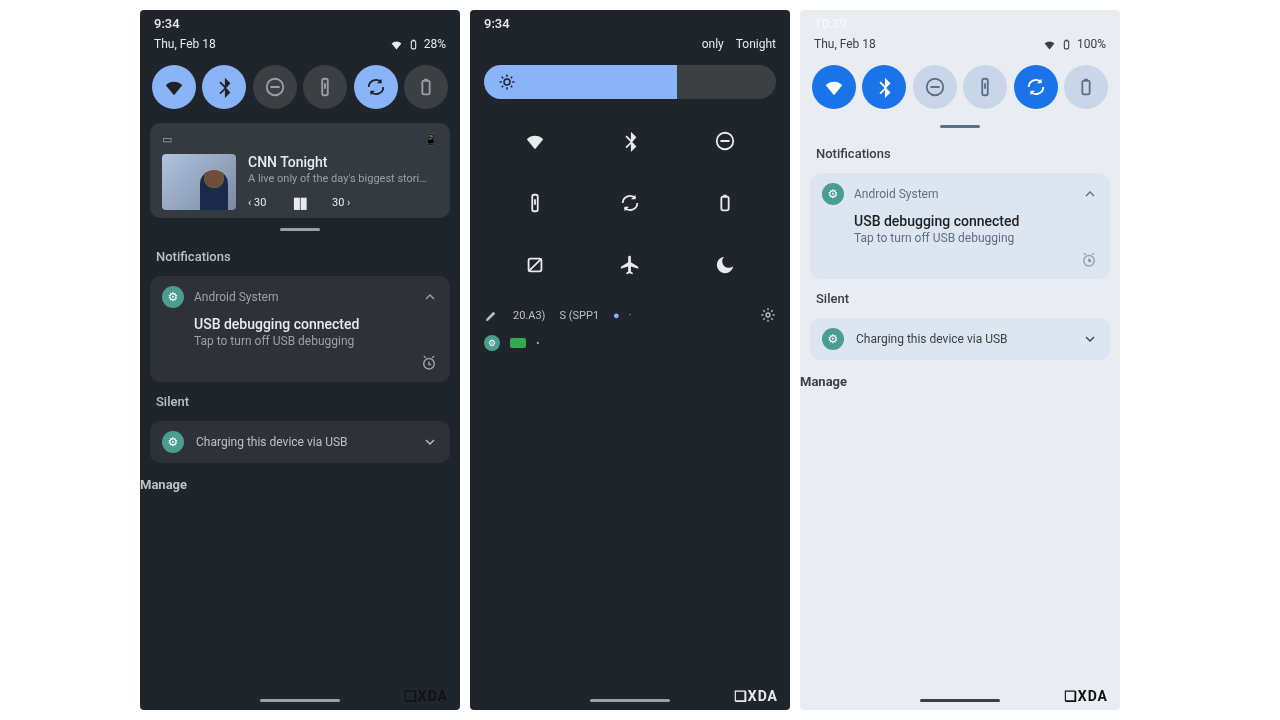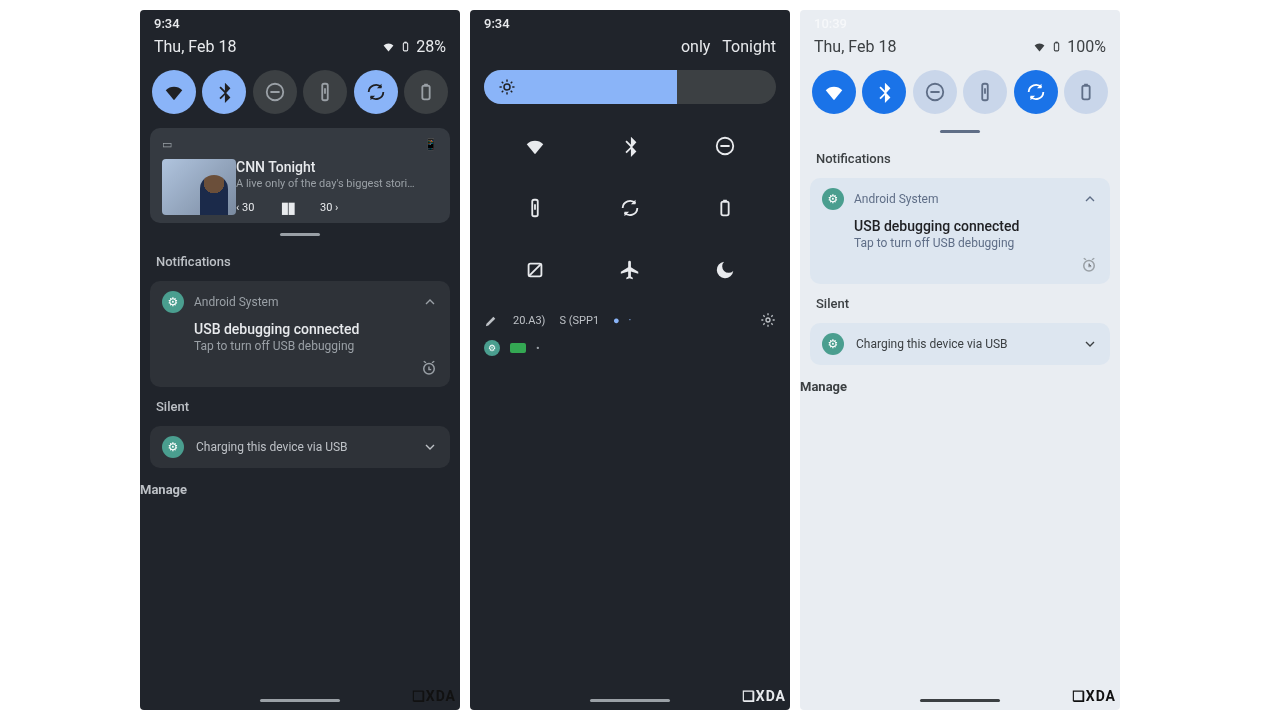--- a/index.html
+++ b/index.html
@@ -3,40 +3,40 @@
 <meta charset="utf-8">
 <style>
   *{box-sizing:border-box;margin:0;padding:0;font-family:Roboto,Arial,sans-serif;}
   body{background:#fff;width:1280px;height:720px;overflow:hidden;}
   .stage{display:flex;gap:10px;padding:10px 130px 10px 140px;height:720px;}
   .phone{width:320px;height:700px;border-radius:4px;position:relative;overflow:hidden;display:flex;flex-direction:column;}
   .dark{background:#20242b;color:#e8eaed;}
   .darker{background:#20242b;color:#e8eaed;}
   .light{background:#e9edf2;color:#202124;}
   .status-row{display:flex;justify-content:space-between;align-items:center;padding:6px 14px 2px;font-size:13px;font-weight:500;}
-  .sub-row{display:flex;justify-content:space-between;align-items:center;padding:4px 14px 10px;font-size:16px;}
+  .sub-row{display:flex;justify-content:space-between;align-items:center;padding:4px 14px 10px;font-size:12px;}
   .light .sub-row,.light .status-row{color:#3c4043;}
   .tiles{display:flex;justify-content:space-between;padding:4px 12px 10px;}
   .tile{width:44px;height:44px;border-radius:50%;display:flex;align-items:center;justify-content:center;position:relative;}
   .dark .tile.on{background:#8ab4f8;color:#202124;}
   .dark .tile.off{background:#3c4043;color:#9aa0a6;}
   .light .tile.on{background:#1a73e8;color:#fff;}
   .light .tile.off{background:#c9d6ea;color:#5f6e87;}
   .tile svg{width:22px;height:22px;}
   .handle{width:40px;height:3px;background:#9aa0a6;border-radius:2px;margin:6px auto 10px;}
   .light .handle{background:#5f6e87;}
   .section-label{font-size:13px;padding:8px 16px;font-weight:500;}
   .dark .section-label{color:#bdc1c6;}
   .light .section-label{color:#3c4043;}
   .card{margin:4px 10px;border-radius:10px;padding:10px 12px;}
   .dark .card{background:#2e3238;}
   .light .card{background:#dde6f0;}
   .media-card{margin:4px 10px;border-radius:10px;background:#353a41;padding:10px 12px 6px;}
   .media-top{display:flex;justify-content:space-between;font-size:11px;color:#9aa0a6;margin-bottom:8px;}
-  .media-body{display:flex;gap:0;align-items:flex-start;}
+  .media-body{display:flex;gap:12px;align-items:flex-start;}
   .media-art{width:74px;height:56px;background:linear-gradient(135deg,#b0c4de 0%,#7a8aa0 100%);border-radius:4px;position:relative;overflow:hidden;}
   .media-art::after{content:"";position:absolute;right:8px;bottom:0;width:28px;height:40px;background:radial-gradient(circle at 50% 20%,#6b4f3a 0 30%,#1b2a4a 30% 100%);border-radius:14px 14px 0 0;}
   .media-title{font-size:14px;font-weight:500;color:#e8eaed;}
   .media-sub{font-size:11px;color:#9aa0a6;margin-top:2px;white-space:nowrap;overflow:hidden;text-overflow:ellipsis;max-width:180px;}
   .media-ctrl{display:flex;align-items:center;gap:26px;margin-top:8px;font-size:11px;color:#e8eaed;}
   .media-ctrl .pp{font-size:16px;letter-spacing:-2px;}
   .notif-head{display:flex;align-items:center;gap:10px;font-size:12px;}
   .dark .notif-head{color:#9aa0a6;}
   .light .notif-head{color:#5f6e87;}
   .app-icon{width:22px;height:22px;border-radius:50%;background:#4a9e8f;display:flex;align-items:center;justify-content:center;font-size:12px;color:#fff;}
@@ -48,21 +48,21 @@
   .light .notif-sub{color:#5f6e87;}
   .notif-foot{display:flex;justify-content:flex-end;color:#9aa0a6;}
   .silent-row{display:flex;align-items:center;gap:12px;font-size:12px;}
   .dark .silent-row{color:#bdc1c6;}
   .light .silent-row{color:#3c4043;}
   .chev{margin-left:auto;}
   .manage{font-size:13px;padding:10px 0;font-weight:700;}
   .dark .manage{color:#bdc1c6;}
   .light .manage{color:#3c4043;}
   .bottom-handle{width:80px;height:3px;background:#9aa0a6;border-radius:2px;position:absolute;bottom:8px;left:50%;transform:translateX(-50%);}
-  .watermark{position:absolute;right:4px;bottom:6px;font-size:14px;font-weight:700;letter-spacing:1px;}
+  .watermark{position:absolute;right:12px;bottom:6px;font-size:14px;font-weight:700;letter-spacing:1px;}
   .dark .watermark{color:#111;}
   .light .watermark{color:#111;}
   
   .bright-slider{margin:4px 14px 12px;height:34px;border-radius:18px;background:#3c4043;position:relative;overflow:hidden;}
   .bright-fill{position:absolute;left:0;top:0;bottom:0;width:66%;background:#8ab4f8;display:flex;align-items:center;padding-left:14px;}
   .bright-fill svg{width:18px;height:18px;color:#202124;}
   .grid3{display:grid;grid-template-columns:repeat(3,1fr);justify-items:center;row-gap:18px;padding:8px 18px 14px;}
   .build-row{display:flex;align-items:center;gap:14px;padding:6px 14px;font-size:11px;color:#bdc1c6;}
   .build-row .dots{color:#8ab4f8;letter-spacing:3px;}
   .build-row .gear{margin-left:auto;}

